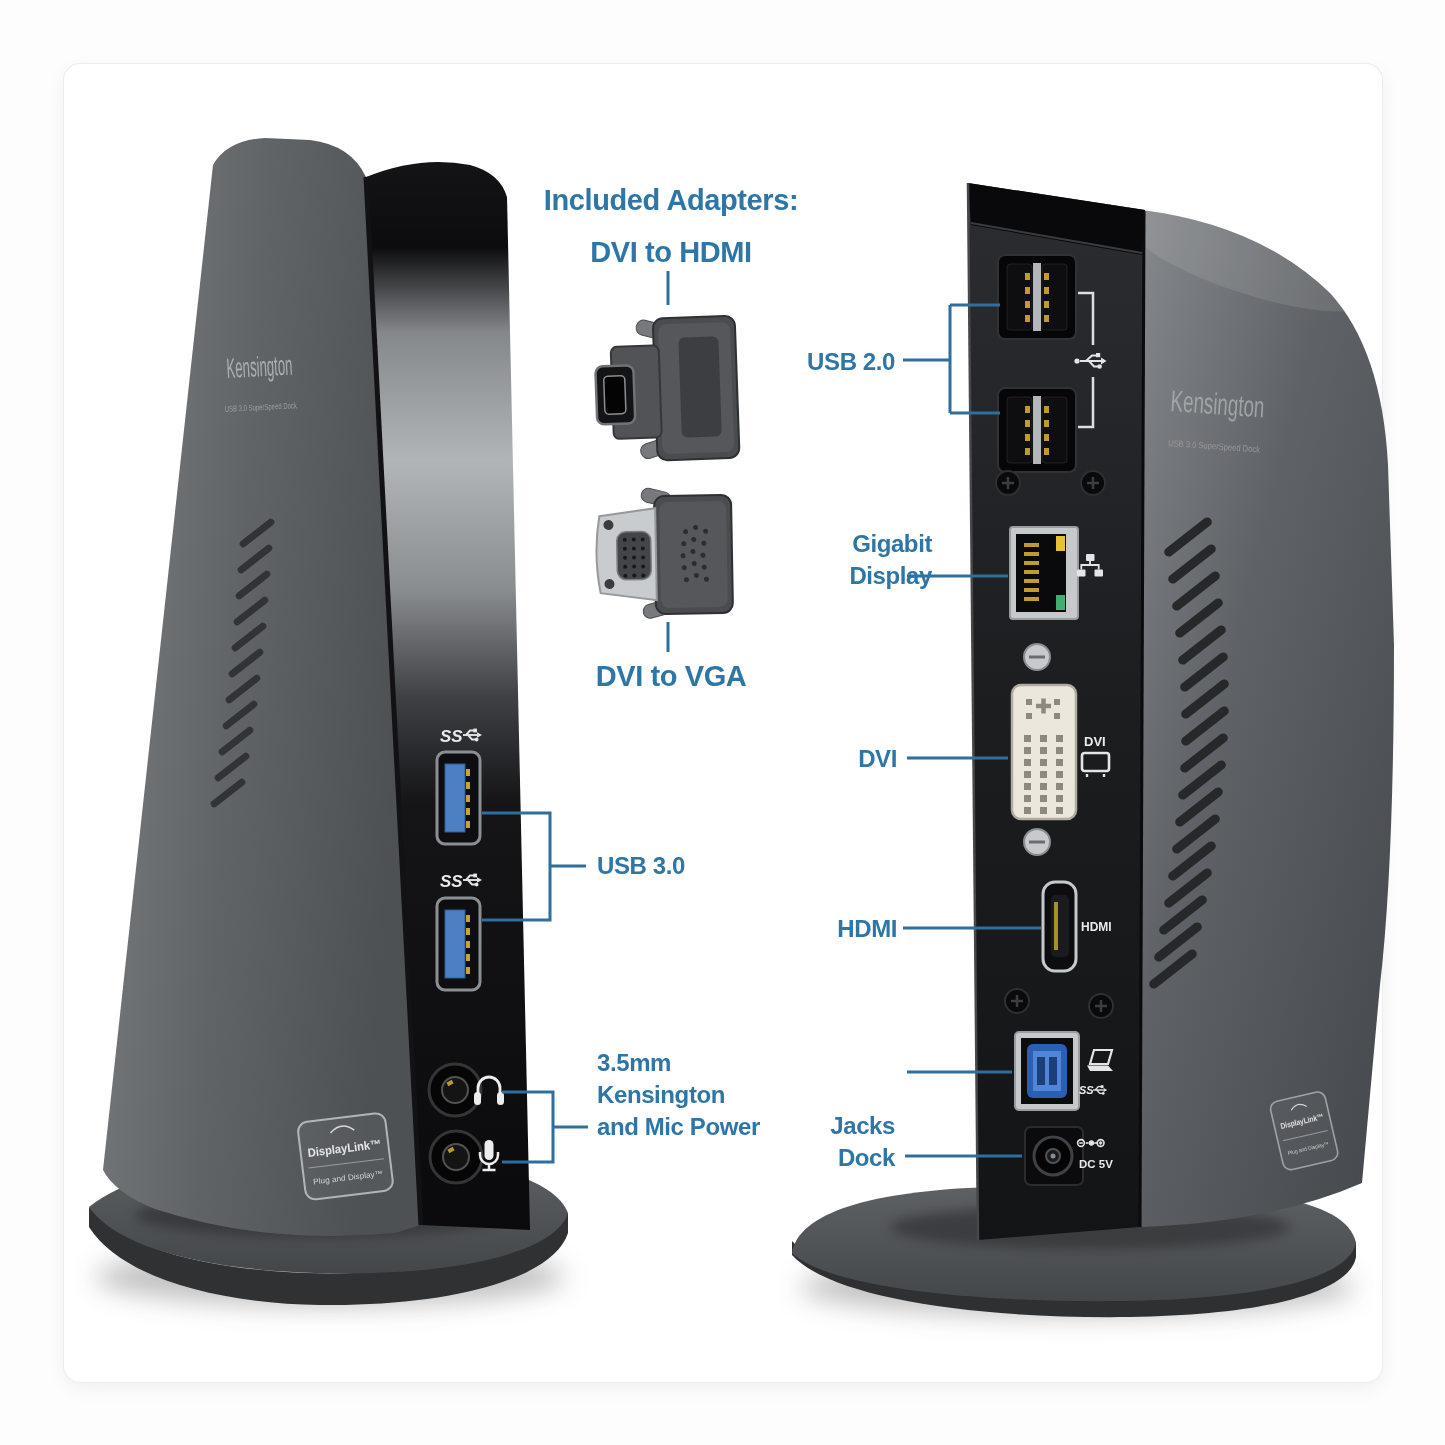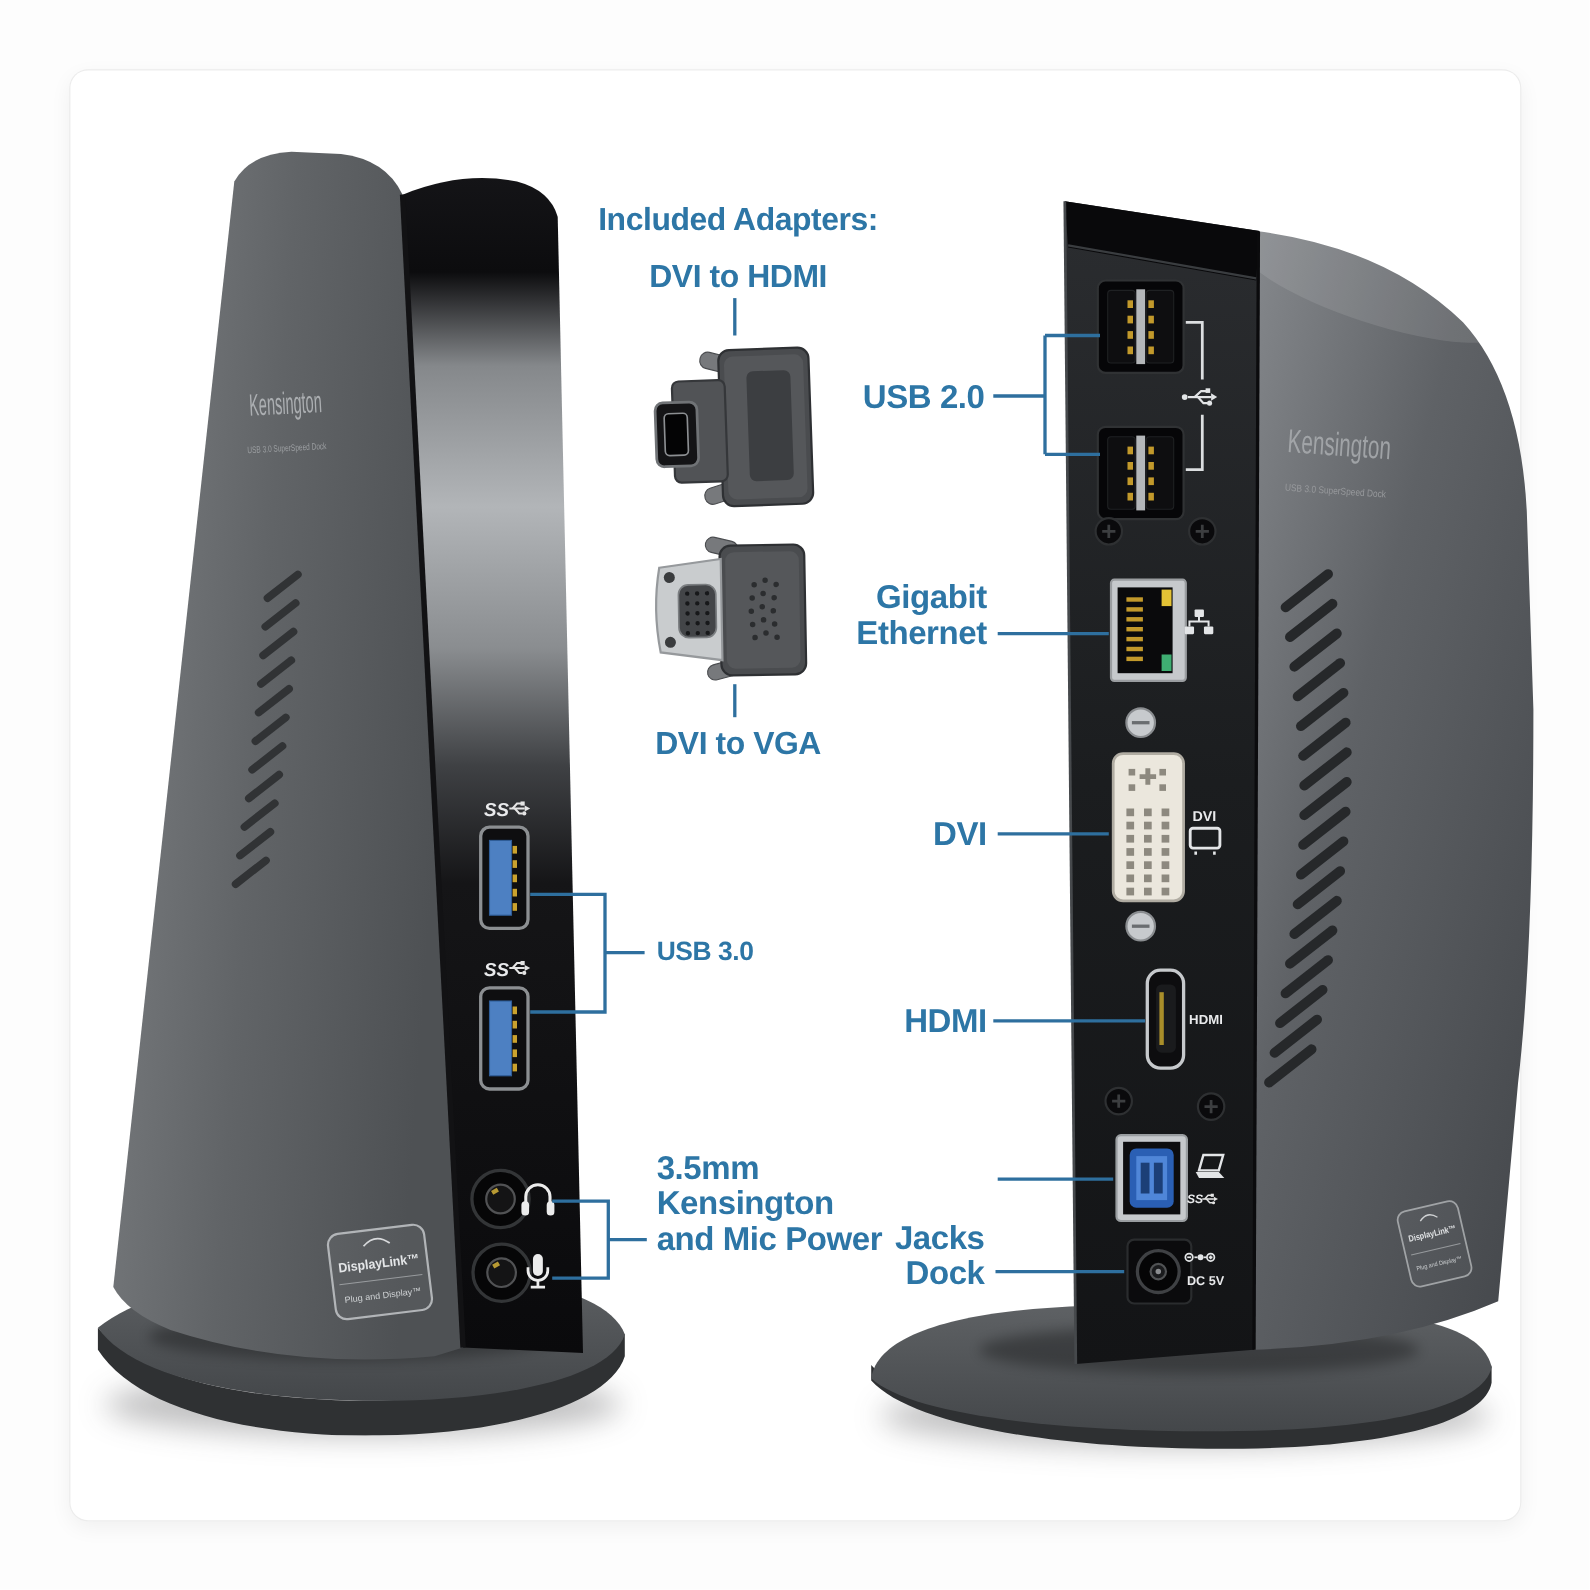--- a/index.html
+++ b/index.html
@@ -7,21 +7,21 @@
     --page-bg:#fdfdfd; --card-bg:#ffffff; --marking-white:#e9eaec;
   }
   *{margin:0;padding:0;box-sizing:border-box}
   body{background:var(--page-bg);font-family:"Liberation Sans",sans-serif}
   .stage{position:relative;width:1445px;height:1445px;overflow:hidden}
   .card{position:absolute;left:64px;top:64px;width:1318px;height:1318px;
         background:var(--card-bg);border-radius:16px;
         box-shadow:0 0 0 1px #ececec, 0 6px 20px rgba(0,0,0,.06)}
   .abs{position:absolute}
   .shadow{position:absolute;border-radius:50%;background:rgba(45,47,50,.30);filter:blur(13px)}
-  .lbl{position:absolute;font-weight:700;font-size:30px;line-height:32px;
+  .lbl{position:absolute;font-weight:700;font-size:24px;line-height:32px;
        color:var(--label-blue);letter-spacing:-.4px}
   .lbl span{display:block}
   .right{text-align:right}.center{text-align:center}
   .big{font-size:24px;line-height:38px}
   .head{font-size:29px;line-height:33px}
   svg text{font-family:"Liberation Sans",sans-serif}
   .mark{fill:var(--marking-white)}
   .lead{stroke:var(--line-blue);stroke-width:3;fill:none}
 </style>
 </head>
@@ -483,23 +483,23 @@
   <div class="lbl" style="left:597px;top:1047px">
     <span>3.5mm</span>
     <span>Kensington</span>
     <span>and Mic Power</span>
   </div>
 
   <div class="lbl right" style="left:735px;top:346px;width:160px">
       <span>USB 2.0</span>
     </div>
 
-  <div class="lbl right" style="left:735px;top:528px;width:162px">
+  <div class="lbl right" style="left:770px;top:528px;width:162px">
     <span>Gigabit</span>
-    <span>Ethernet</span>
+    <span>Display</span>
   </div>
 
   <div class="lbl right" style="left:735px;top:743px;width:162px">
       <span>DVI</span>
     </div>
 
   <div class="lbl right" style="left:735px;top:913px;width:162px">
       <span>HDMI</span>
     </div>
 

